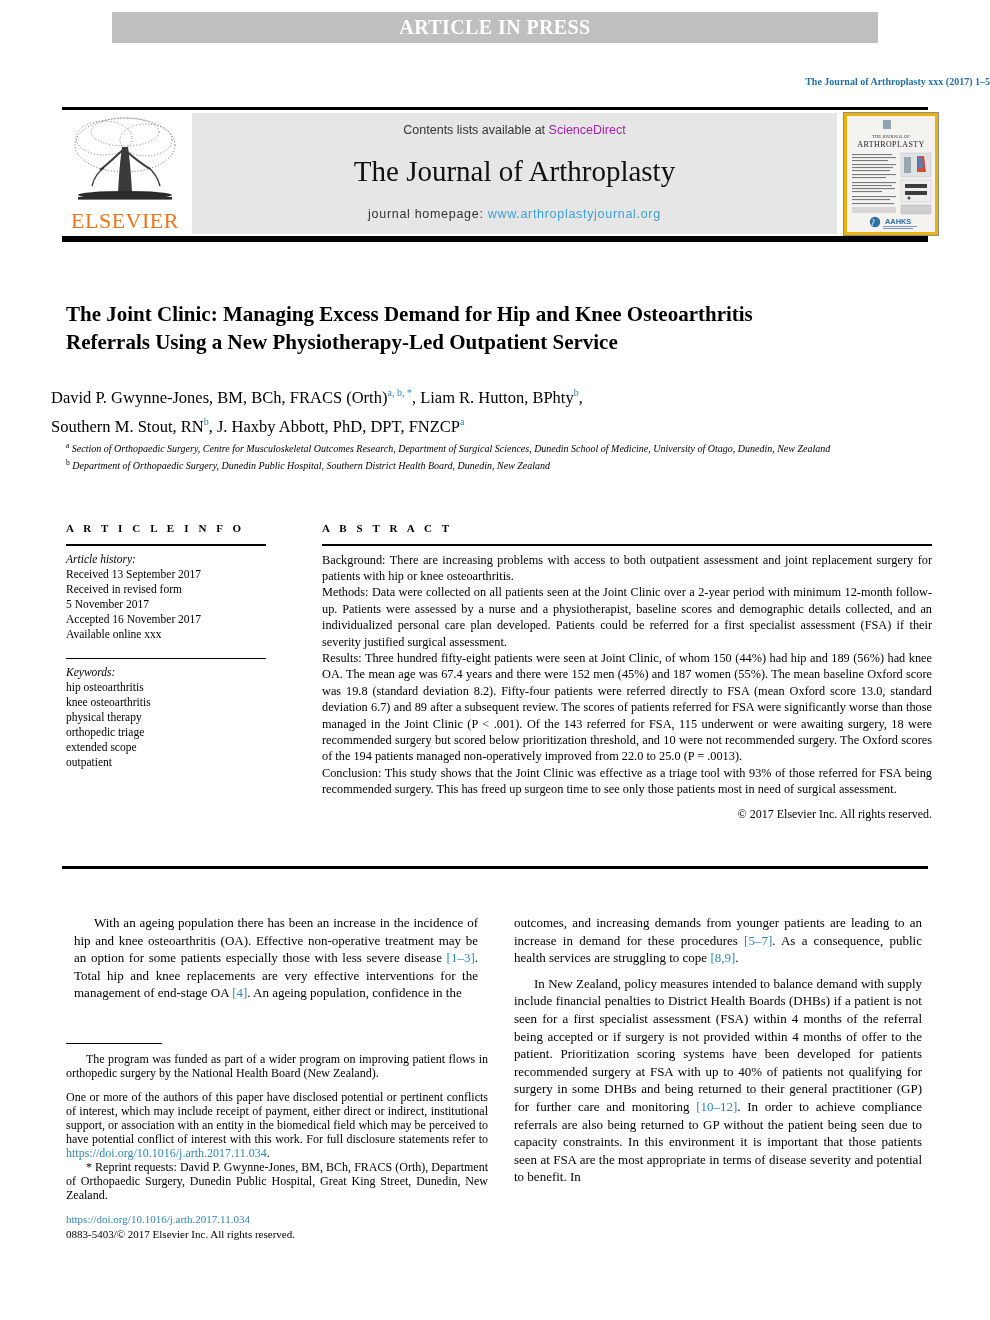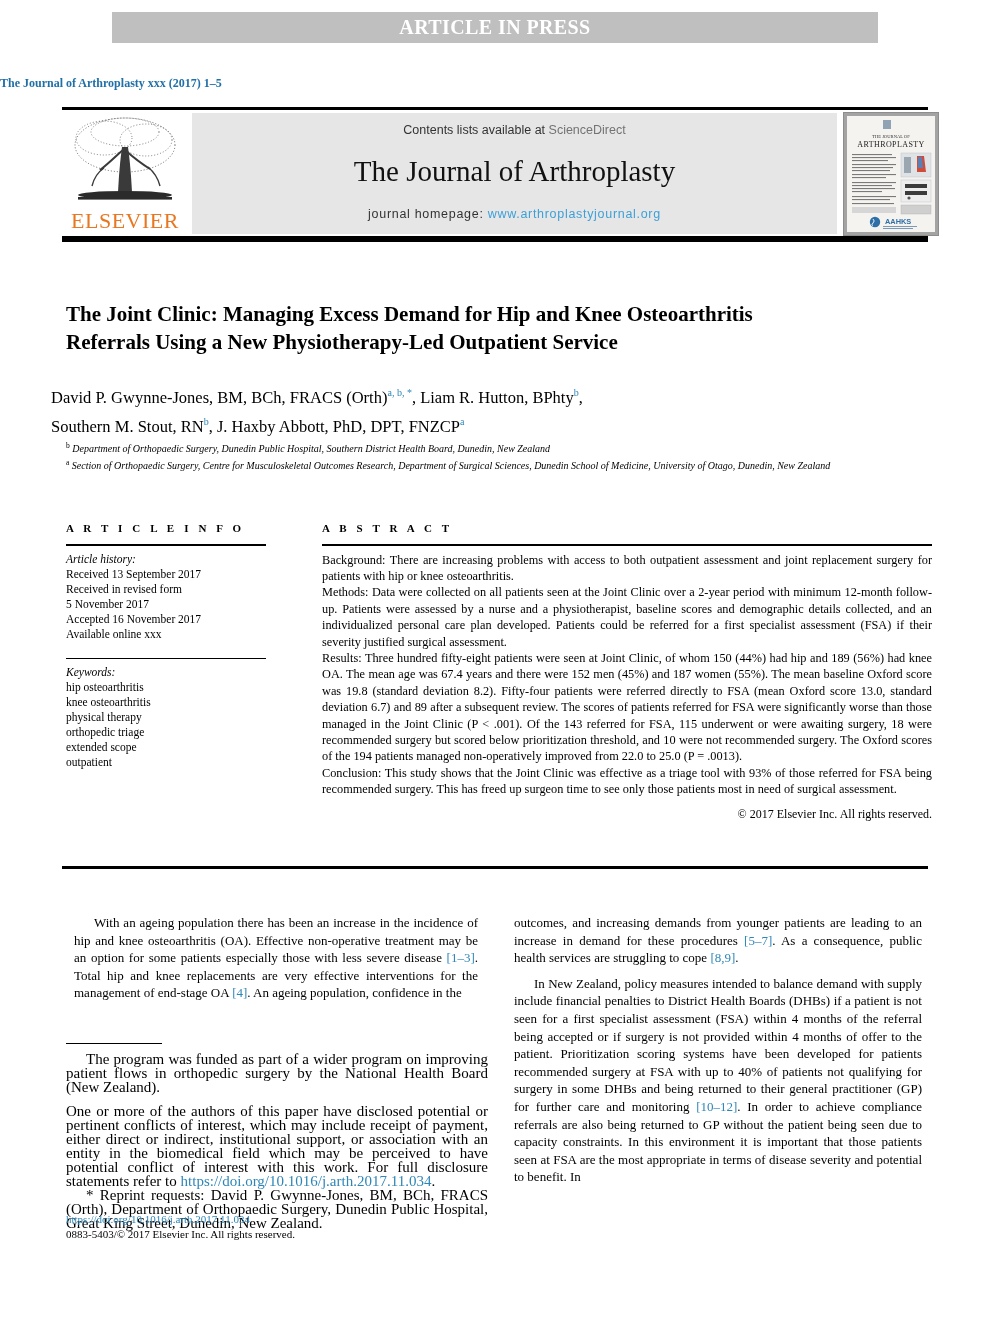--- a/index.html
+++ b/index.html
@@ -35,24 +35,24 @@
     letter-spacing: 0.4px;
     color: #ffffff;
   }
 
   
   .journal-ref {
     position: absolute;
     left: 0;
     top: 76px;
     width: 990px;
-    text-align: left;
+    text-align: right;
     font-family: "Liberation Serif", serif;
     font-weight: bold;
-    font-size: 12px;
+    font-size: 10px;
     color: #2070a8;
   }
 
   
   .rule-top {
     position: absolute;
     left: 62px;
     top: 107px;
     width: 866px;
     height: 3px;
@@ -97,21 +97,21 @@
   .contents-line {
     position: absolute;
     top: 10px;
     left: 0;
     width: 645px;
     text-align: center;
     font-family: "Liberation Sans", sans-serif;
     font-size: 12.5px;
     color: #333333;
   }
-  .contents-line .sd-link { color: #737373; }
+  .contents-line .sd-link { color: #a21caf; }
 
   .journal-name {
     position: absolute;
     top: 42px;
     left: 0;
     width: 645px;
     text-align: center;
     font-family: "Liberation Serif", serif;
     font-size: 29px;
     color: #111111;
@@ -129,21 +129,21 @@
   }
   .homepage-line .hp-link { color: #3ca0d8; }
 
   
   .cover-thumb {
     position: absolute;
     left: 843px;
     top: 112px;
     width: 94px;
     height: 122px;
-    background: #a3a3a3;
+    background: #eab308;
     border: 1px solid #8d8d8d;
     overflow: hidden;
   }
   .cover-inner {
     position: absolute;
     left: 3px; top: 3px;
     width: 88px; height: 116px;
     background: #f3f3f1;
     font-family: "Liberation Serif", serif;
   }
@@ -284,21 +284,21 @@
     width: 96px;
     height: 1.2px;
     background: #000000;
   }
   .footnotes {
     position: absolute;
     left: 66px;
     top: 1052px;
     width: 422px;
     font-family: "Liberation Serif", serif;
-    font-size: 15px;
+    font-size: 12px;
     line-height: 14px;
     text-align: justify;
   }
   .footnotes p { margin: 0; }
   .fn-gap { height: 10px; }
   .doi-link { color: #2e86b8; word-break: break-all; margin-top: 16px; }
   .fn-star { }
 
   .bottom-block {
     position: absolute;
@@ -399,22 +399,22 @@
 <div class="rule-bottom"></div>
 
 <h1 class="title">The Joint Clinic: Managing Excess Demand for Hip and Knee Osteoarthritis Referrals Using a New Physiotherapy-Led Outpatient Service</h1>
 
 <div class="authors">
   <span>David P. Gwynne-Jones, BM, BCh, FRACS (Orth)</span><span class="sup">a, b, *</span><span>, Liam R. Hutton, BPhty</span><span class="sup">b</span><span>,</span><br>
   <span>Southern M. Stout, RN</span><span class="sup">b</span><span>, J. Haxby Abbott, PhD, DPT, FNZCP</span><span class="sup">a</span>
 </div>
 
 <div class="affils">
+  <div><span class="affil-mark">a</span> <span>Section of Orthopaedic Surgery, Centre for Musculoskeletal Outcomes Research, Department of Surgical Sciences, Dunedin School of Medicine, University of Otago, Dunedin, New Zealand</span></div>
   <div><span class="affil-mark">b</span> <span>Department of Orthopaedic Surgery, Dunedin Public Hospital, Southern District Health Board, Dunedin, New Zealand</span></div>
-  <div><span class="affil-mark">a</span> <span>Section of Orthopaedic Surgery, Centre for Musculoskeletal Outcomes Research, Department of Surgical Sciences, Dunedin School of Medicine, University of Otago, Dunedin, New Zealand</span></div>
 </div>
 
 <div class="info-col">
   <div class="sec-head">A R T I C L E   I N F O</div>
   <div class="hr-thin"></div>
   <div class="info-block">
     <div class="info-label">Article history:</div>
     <div>Received 13 September 2017</div>
     <div>Received in revised form</div>
     <div>5 November 2017</div>

